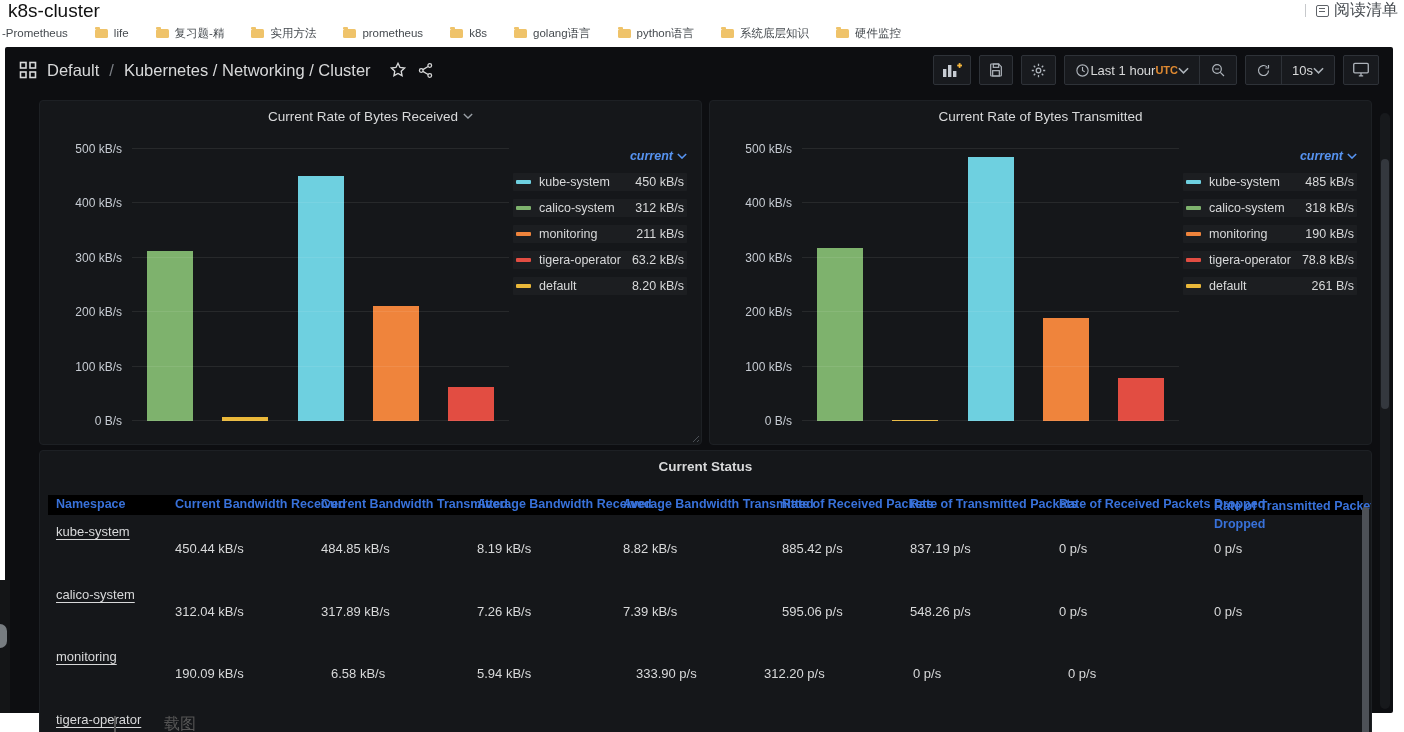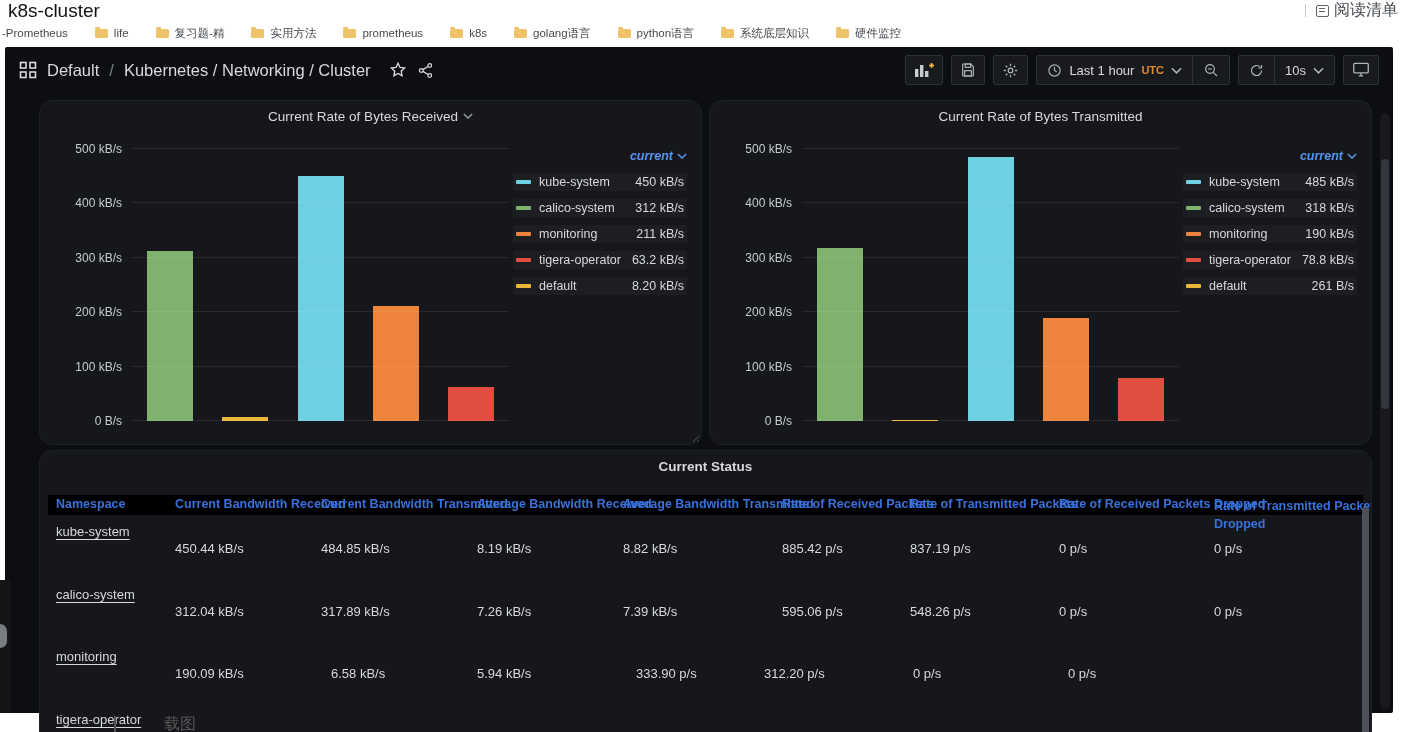--- a/index.html
+++ b/index.html
@@ -34,28 +34,28 @@
   #navbar { position:absolute; left:0; top:0; right:0; height:46px; display:flex; align-items:center; padding:0 14px; }
   .crumb { display:flex; align-items:center; gap:10px; font-size:16.5px; color:#d8d9da; }
   .crumb .sep { color:#7b7f85; }
   .nav-icon-btn { display:flex; align-items:center; justify-content:center; cursor:pointer; }
   #toolbar { margin-left:auto; display:flex; align-items:center; gap:8px; }
   .tbtn { height:30px; min-width:34px; padding:0 8px; background:#181a1e; border:1px solid #2e3238;
           border-radius:2px; display:flex; align-items:center; justify-content:center; gap:7px;
           color:#aeb4bb; font-size:13px; cursor:pointer; }
   .tgroup { display:flex; align-items:stretch; height:30px; background:#181a1e; border:1px solid #2e3238;
             border-radius:2px; }
-  .tgroup .seg { display:flex; align-items:center; gap:7px; padding:0 10px; cursor:pointer; color:#d8d9da; font-size:13px; }
+  .tgroup .seg { display:flex; align-items:center; padding:0 10px; cursor:pointer; color:#d8d9da; font-size:13px; }
   .tgroup .divider { width:1px; background:#2e3238; }
   .utc { color:#E08A31; font-weight:bold; font-size:11px; }
   svg.icn { display:block; }
 
   
   #dash-content { position:absolute; left:0; top:46px; right:0; bottom:0; }
-  .panel { position:absolute; background:#15171a; border:1px solid #1d2024; border-radius:13px; }
+  .panel { position:absolute; background:#15171a; border:1px solid #1d2024; border-radius:4px; }
   .p-left  { left:34px; top:7px; width:663px; height:345px; }
   .p-right { left:704px; top:7px; width:663px; height:345px; }
   .p-table { left:34px; top:357px; width:1333px; height:306px; overflow:hidden; }
 
   .panel-title { height:30px; display:flex; align-items:center; justify-content:center; gap:5px;
                  font-size:13.5px; font-weight:500; color:#d8d9da; cursor:pointer; }
   .chart-body { position:relative; margin-top:18px; height:272px; display:flex; }
   .yticks { position:relative; width:92px; flex:none; }
   .ytick { position:absolute; right:10px; transform:translateY(50%); font-size:12px; color:#c7ccd3; white-space:nowrap; }
   .plot { position:relative; flex:1; }

